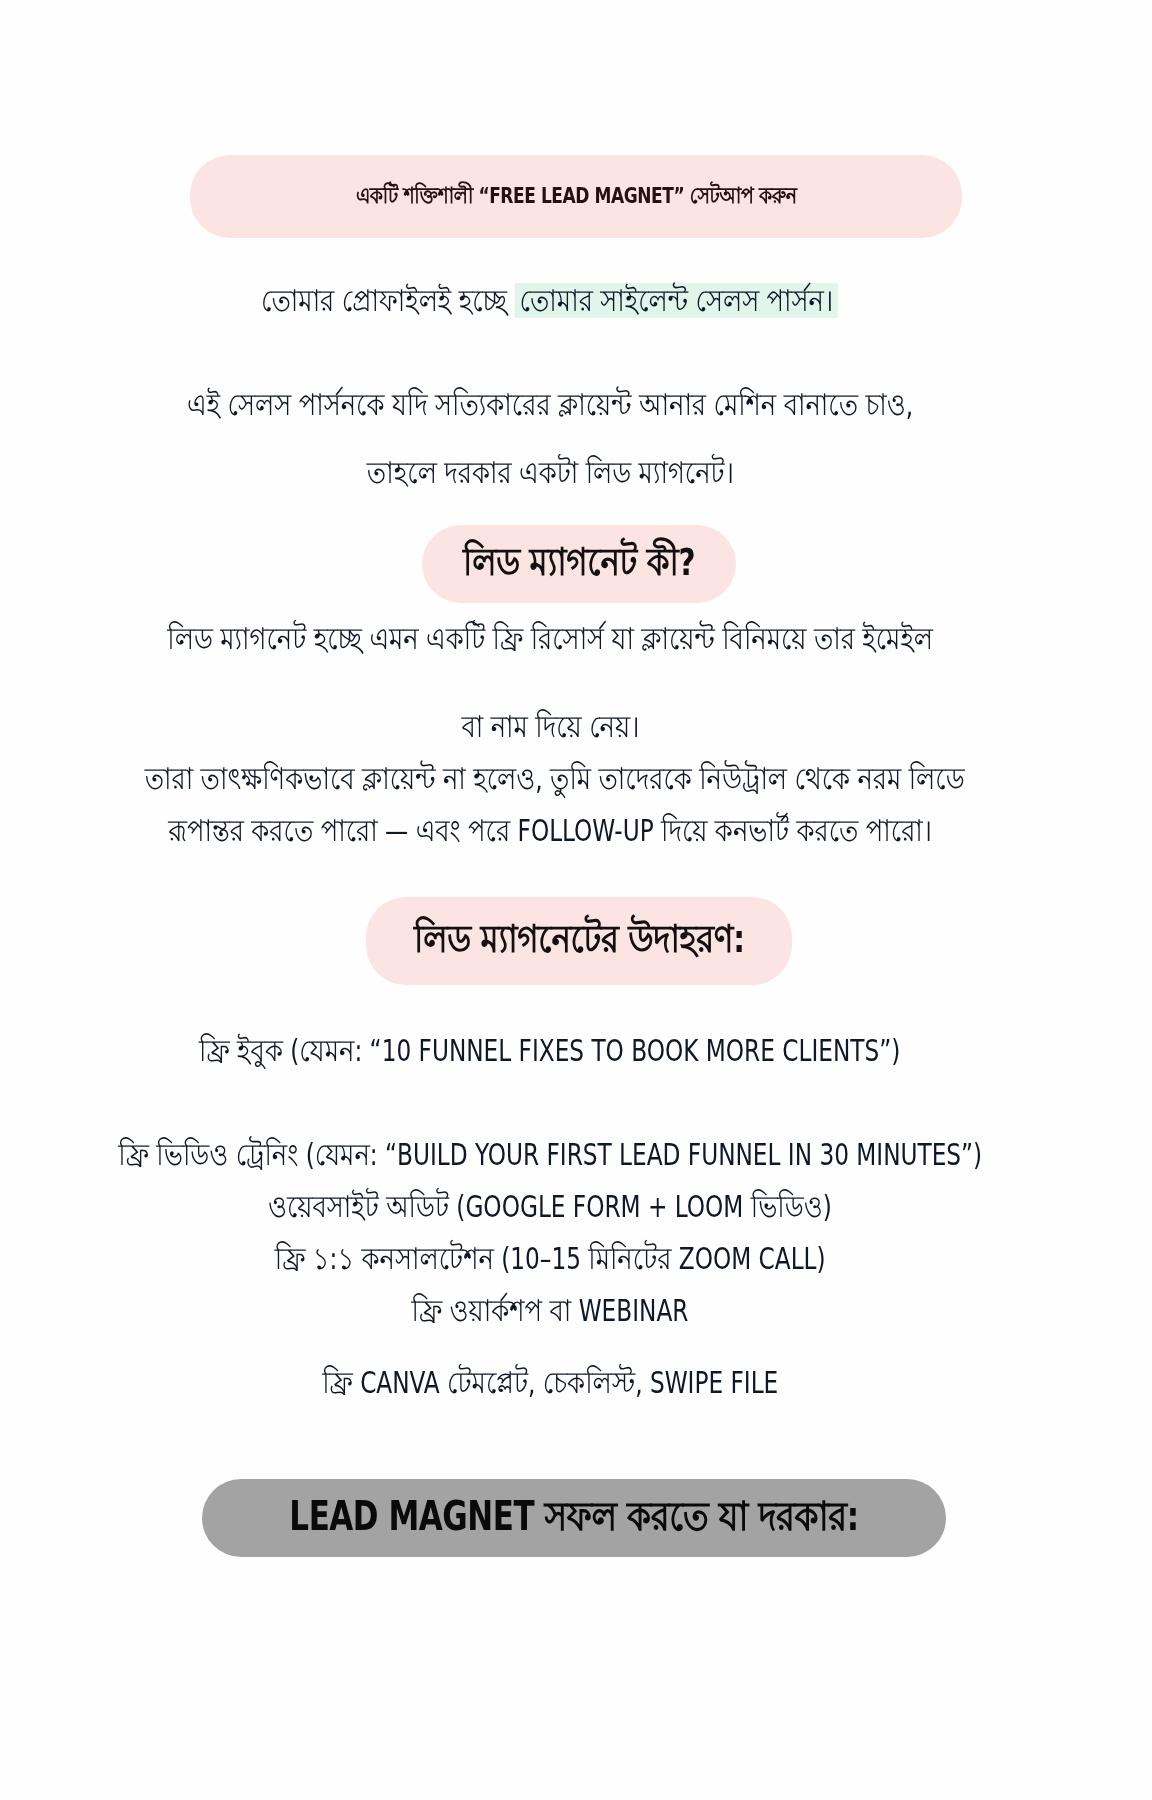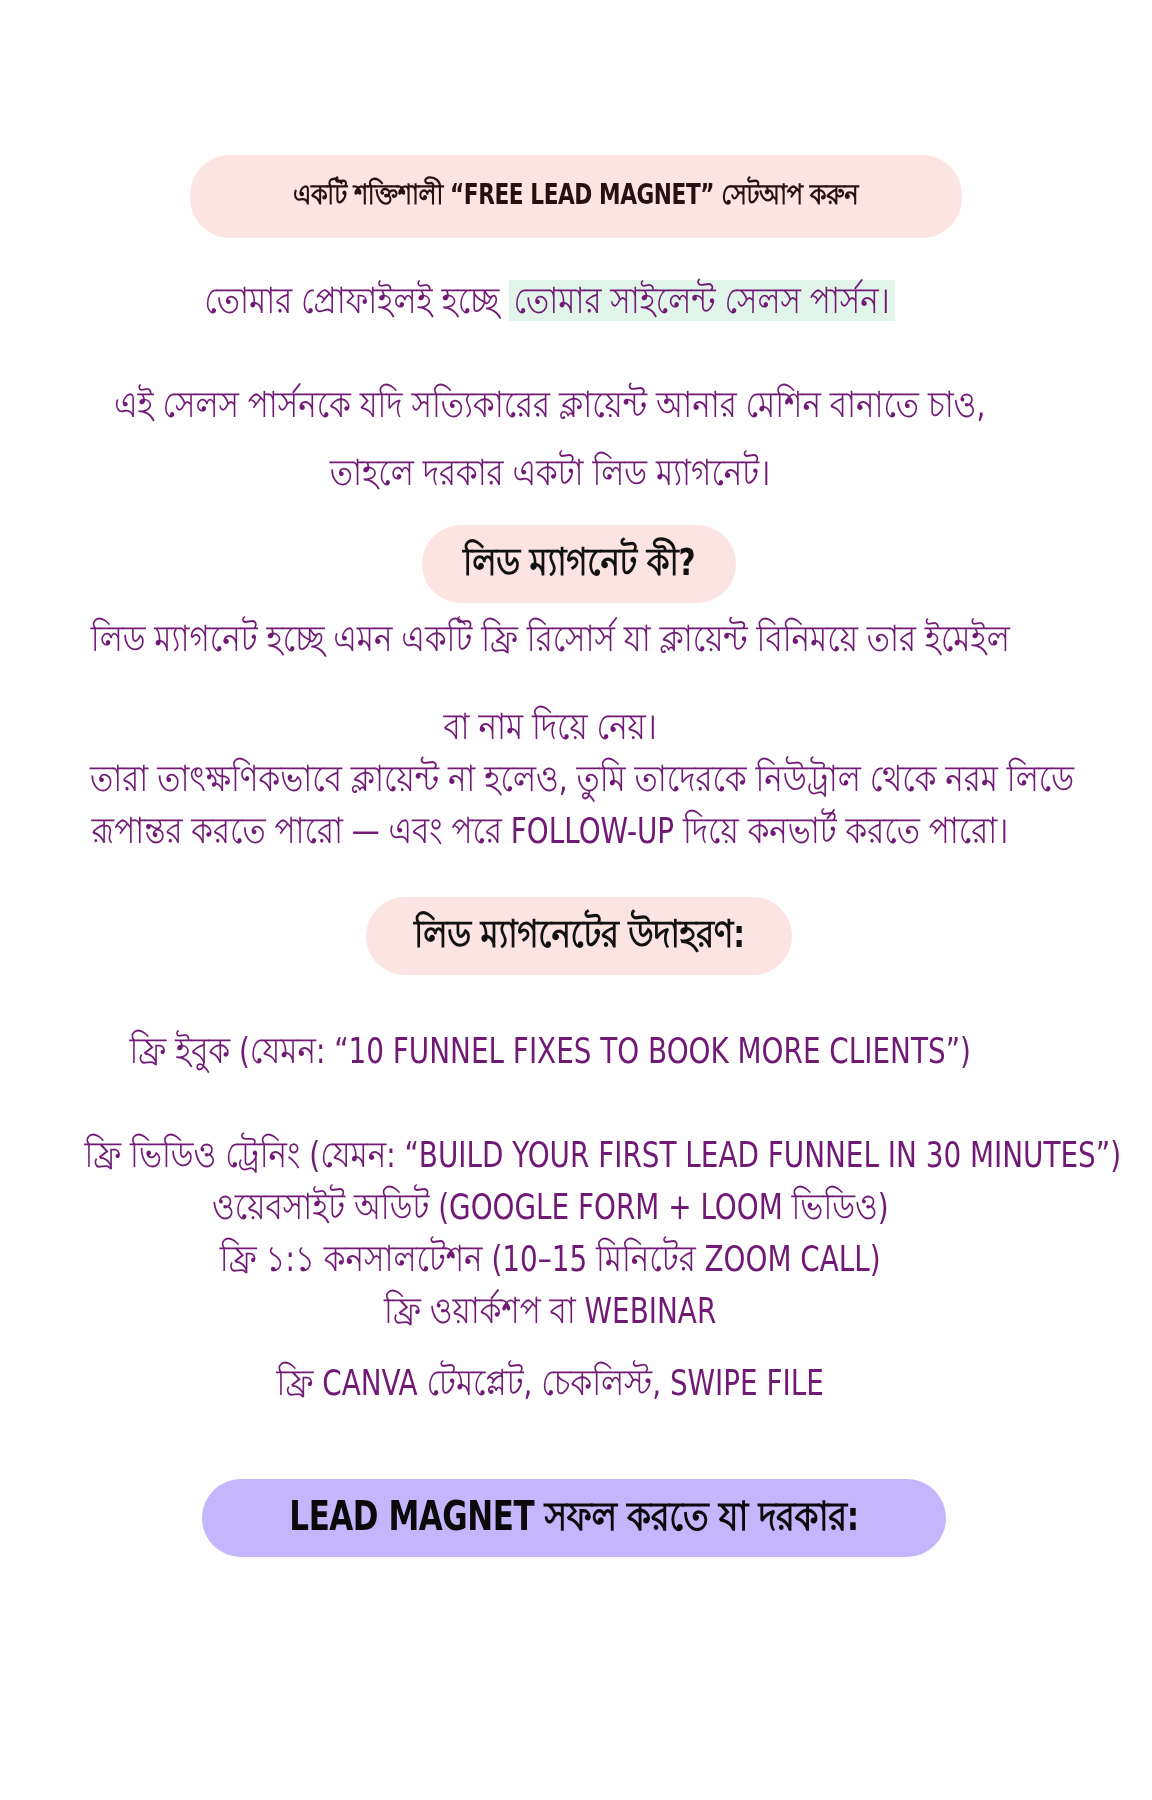--- a/index.html
+++ b/index.html
@@ -18,47 +18,47 @@
       position: absolute;
       border-radius: 40px;
       display: flex;
       align-items: center;
       justify-content: center;
       white-space: nowrap;
       font-weight: bold;
       letter-spacing: -0.5px;
     }
     .pill.pink { background: #fbe4e2; }
-    .pill.yellow { background: #c4b5fd; }
+    .pill.yellow { background: #a3a3a3; }
     .pill-text {
       display: inline-block;
       transform-origin: center center;
     }
     .line {
       position: absolute;
       left: 0;
       width: 1100px;
       text-align: center;
       white-space: nowrap;
-      font-size: 36px;
+      font-size: 30px;
       line-height: 50px;
-      color: #701a75;
+      color: #0f172a;
     }
     .line .txt {
       display: inline-block;
       transform: scaleX(0.86);
       transform-origin: center center;
     }
     .hl-green {
       background: #e2f5ea;
       padding: 0 6px;
     }
-    .pill-1 { left: 190px; top: 155px; width: 772px; height: 83px; color: #2a0f10; font-size: 28px; }
+    .pill-1 { left: 190px; top: 155px; width: 772px; height: 83px; color: #2a0f10; font-size: 22px; }
     .pill-2 { left: 422px; top: 525px; width: 314px; height: 78px; color: #111; font-size: 38px; }
-    .pill-3 { left: 366px; top: 897px; width: 426px; height: 78px; color: #111; font-size: 38px; }
+    .pill-3 { left: 366px; top: 897px; width: 426px; height: 88px; color: #111; font-size: 38px; }
     .pill-4 { left: 202px; top: 1479px; width: 744px; height: 78px; color: #0a0a0a; font-size: 40px; }
     .pill .pill-text { transform: scaleX(0.86); }
   </style>
 </head>
 <body>
 
 <div class="pill pink pill-1">
   <span class="pill-text">একটি শক্তিশালী “FREE LEAD MAGNET” সেটআপ করুন</span>
 </div>
 

